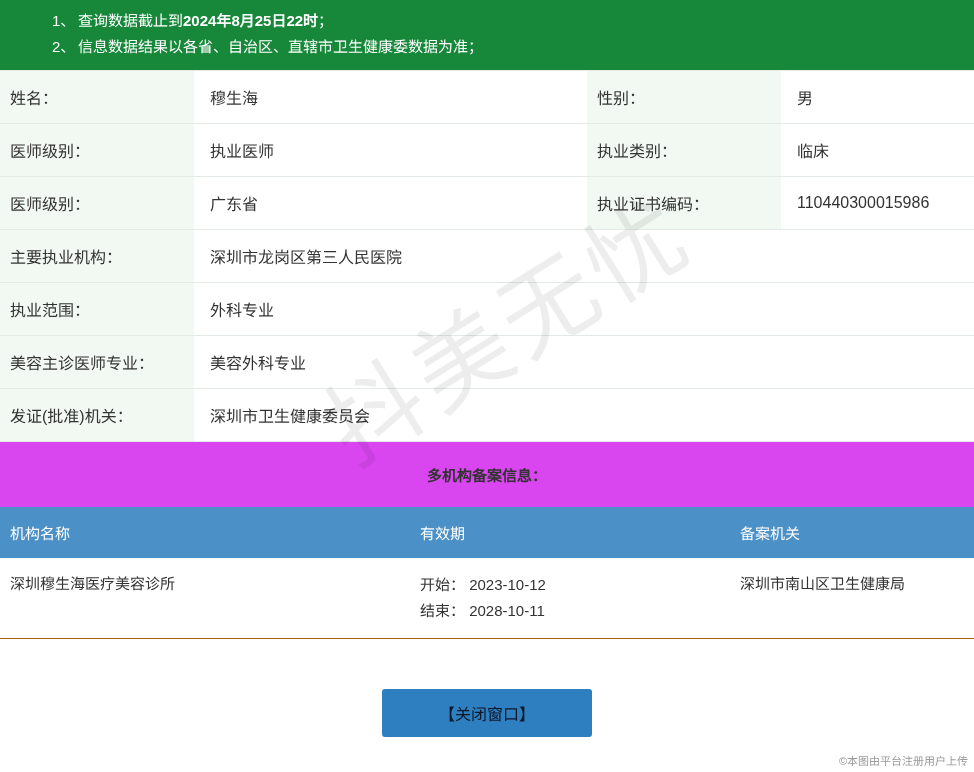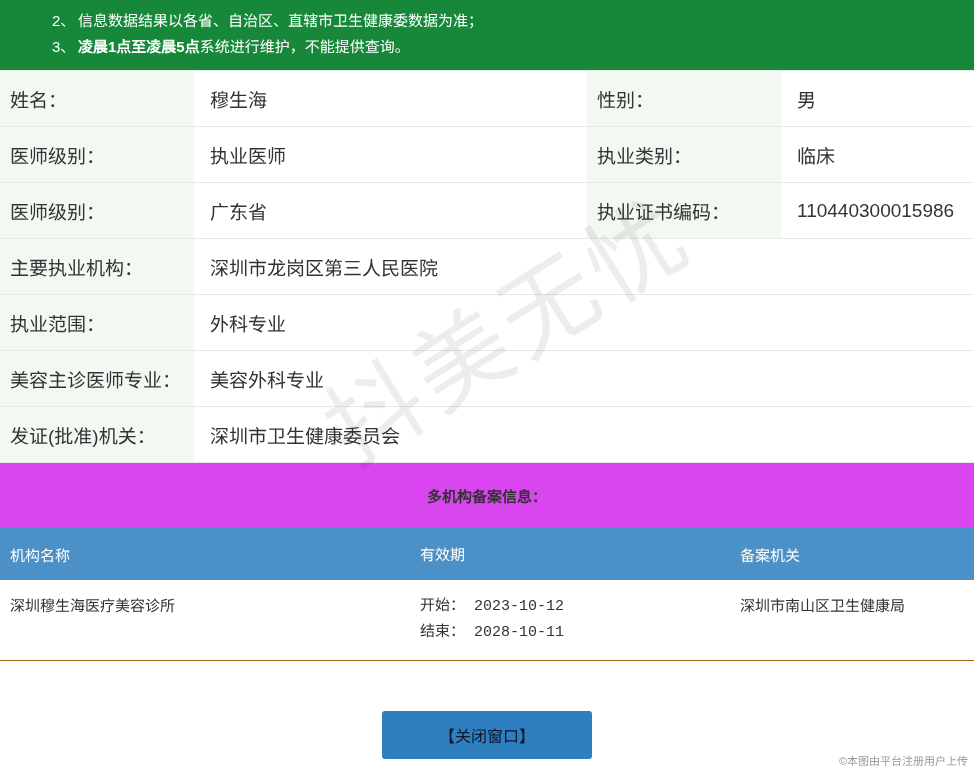--- a/index.html
+++ b/index.html
@@ -47,21 +47,21 @@
   .info-table {
     width: 974px;
     border-collapse: collapse;
     table-layout: fixed;
   }
   .info-table td {
     border: 1px solid #e3ebe4;
     border-left: none;
     border-right: none;
     padding: 14px 12px 14px 10px;
-    font-size: 19px;
+    font-size: 16px;
     vertical-align: middle;
     height: 22px;
   }
   .info-table tr td:first-child,
   .info-table tr td.label {
     background: #f2f9f3;
     color: #333333;
   }
   .info-table td.value {
     background: #ffffff;
@@ -100,21 +100,21 @@
     border: none;
   }
   .rec-table td {
     font-size: 15px;
     padding: 14px 10px 14px 10px;
     border-bottom: 1px solid #a16207;
     vertical-align: top;
     color: #333333;
   }
   .rec-c1 { width: 390px; }
-  .rec-c2 { width: 300px; font-family: Liberation Mono, monospace; }
+  .rec-c2 { width: 300px; }
   .rec-c3 { width: 284px; }
   .valid-line { line-height: 26px; white-space: nowrap; }
 
   
   .footer {
     padding-top: 50px;
     text-align: center;
   }
   .close-btn {
     display: inline-block;
@@ -153,24 +153,24 @@
     color: #9b9b9b;
     white-space: nowrap;
   }
 </style>
 </head>
 <body>
 
 <div class="notice">
   <ol>
     <li>
-      <span class="num">2、</span><span>信息数据结果以各省、自治区、直辖市卫生健康委数据为准；</span>
+      <span class="num">1、</span><span>查询数据截止到</span><b>2024年8月25日22时</b><span>；</span>
     </li>
     <li>
-      <span class="num">3、</span><b>凌晨1点至凌晨5点</b><span>系统进行维护，不能提供查询。</span>
+      <span class="num">2、</span><span>信息数据结果以各省、自治区、直辖市卫生健康委数据为准；</span>
     </li>
   </ol>
 </div>
 
 <table class="info-table">
   <tbody>
     <tr>
       <td class="label col-l1">姓名：</td>
       <td class="value col-v1 value-pad">穆生海</td>
       <td class="label col-l2">性别：</td>

